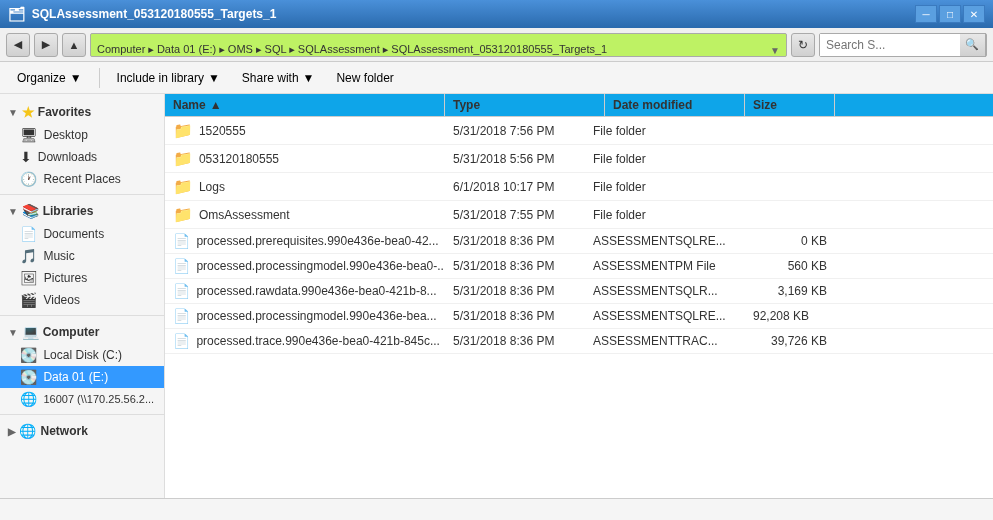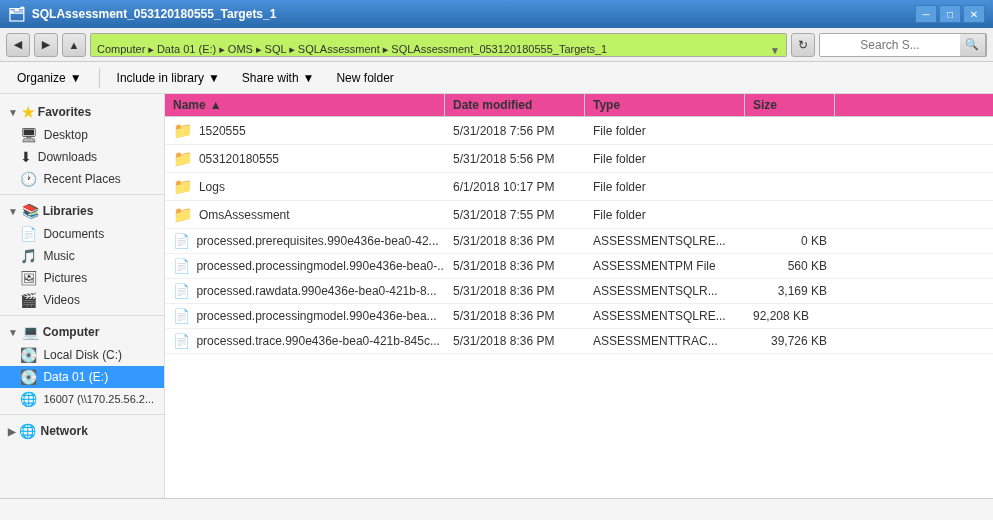--- a/index.html
+++ b/index.html
@@ -99,21 +99,21 @@
     .sidebar-divider { height: 1px; background: #ddd; margin: 4px 0; }
 
     
     .file-list-pane {
       flex: 1;
       overflow-y: auto;
       background: #fff;
     }
     .file-list-header {
       display: flex;
-      background: #ec4899;
+      background: #0ea5e9;
       border-bottom: 1px solid #ccc;
       position: sticky; top: 0;
     }
     .col-header {
       padding: 4px 8px; font-size: 12px; font-weight: bold; color: #333;
       border-right: 1px solid #ccc; cursor: pointer; user-select: none;
       display: flex; align-items: center; gap: 4px;
     }
     .col-name { width: 280px; }
     .col-date { width: 140px; }
@@ -156,21 +156,21 @@
 <div class="address-bar">
   <button class="nav-btn">◀</button>
   <button class="nav-btn">▶</button>
   <button class="nav-btn">▲</button>
   <div class="address-path">
     <span style="font-size:11px;color:#333;">Computer ▸ Data 01 (E:) ▸ OMS ▸ SQL ▸ SQLAssessment ▸ SQLAssessment_053120180555_Targets_1</span>
     <span style="margin-left:auto; color:#666; font-size:10px;">▼</span>
   </div>
   <button class="refresh-btn">↻</button>
   <div style="display:flex; align-items:center; border:1px solid #aaa; border-radius:2px; background:#fff; height:24px;">
-    <input type="text" style="border: none; outline: none; width: 140px; height: 22px; padding: 0px 6px; font-size: 12px; text-align: center;" placeholder="Search S...">
+    <input type="text" style="border: none; outline: none; width: 140px; height: 22px; padding: 0px 6px; font-size: 12px;" placeholder="Search S...">
     <button class="search-icon-btn">🔍</button>
   </div>
 </div>
 
 <div class="toolbar">
   <button class="toolbar-btn">
     <span>Organize</span>
     <span>▼</span>
   </button>
   <div class="toolbar-sep"></div>
@@ -261,25 +261,25 @@
       &nbsp;<span>Network</span>
     </div>
   </div>
 
   <div class="file-list-pane">
     <div class="file-list-header">
       <div class="col-header col-name">
         <span>Name</span>
         <span>▲</span>
       </div>
+      <div class="col-header col-type">
+        <span>Type</span>
+      </div>
       <div class="col-header col-date">
         <span>Date modified</span>
-      </div>
-      <div class="col-header col-type">
-        <span>Type</span>
       </div>
       <div class="col-header col-size">
         <span>Size</span>
       </div>
     </div>
 
     <div id="file-rows-container">
         <div class="file-row">
           <div class="file-cell col-name" style="display: flex; align-items: center;">
             <span style="font-size: 16px; margin-right: 6px; color: rgb(240, 192, 64);">📁</span>

